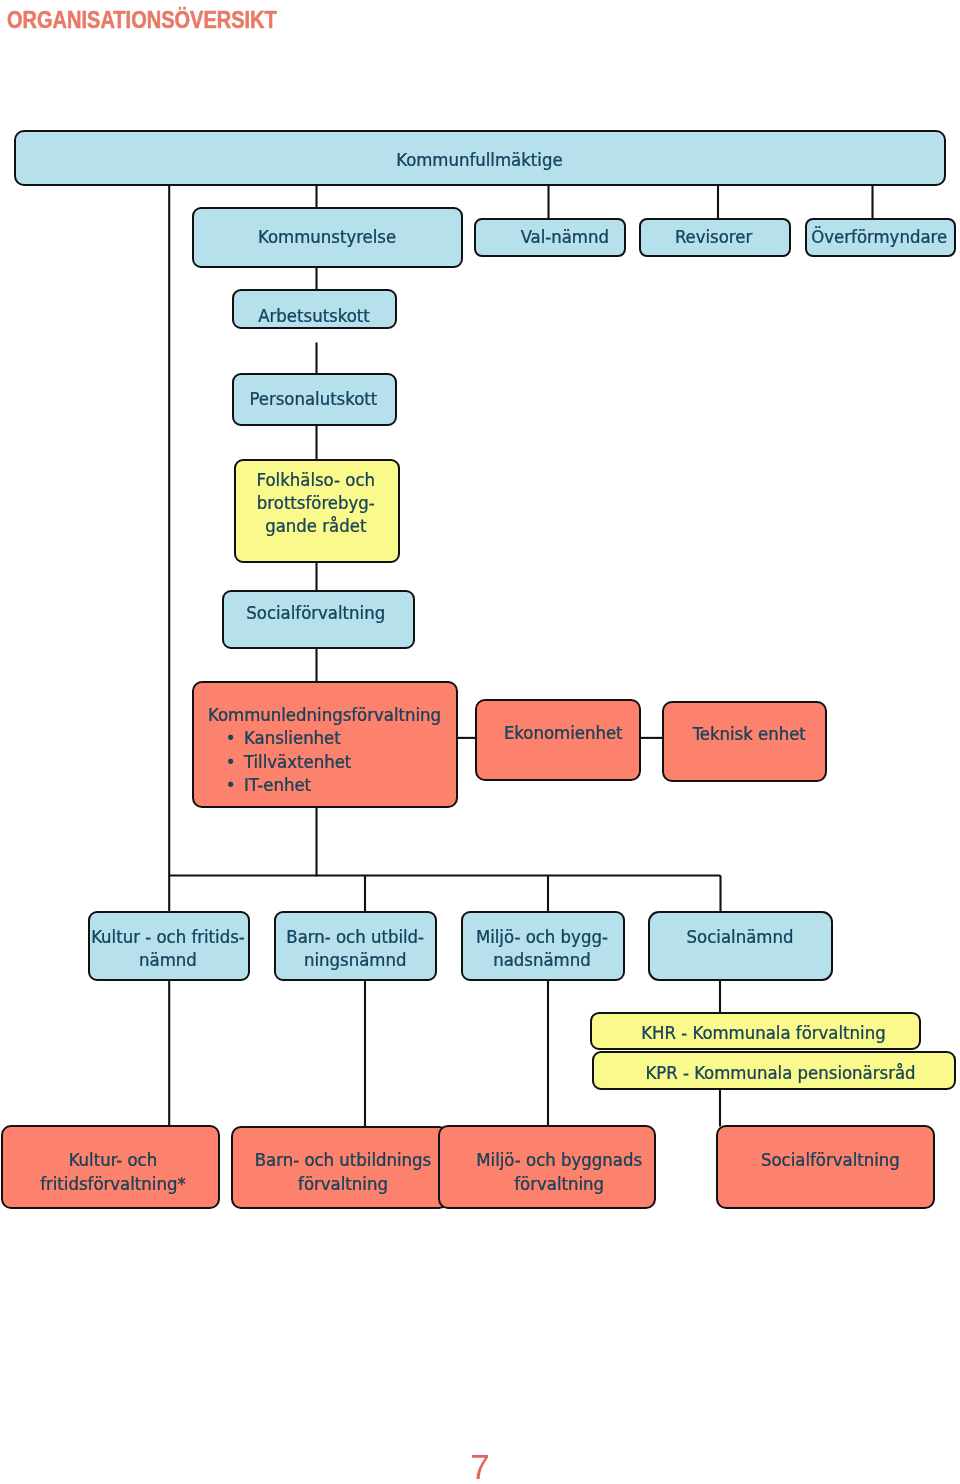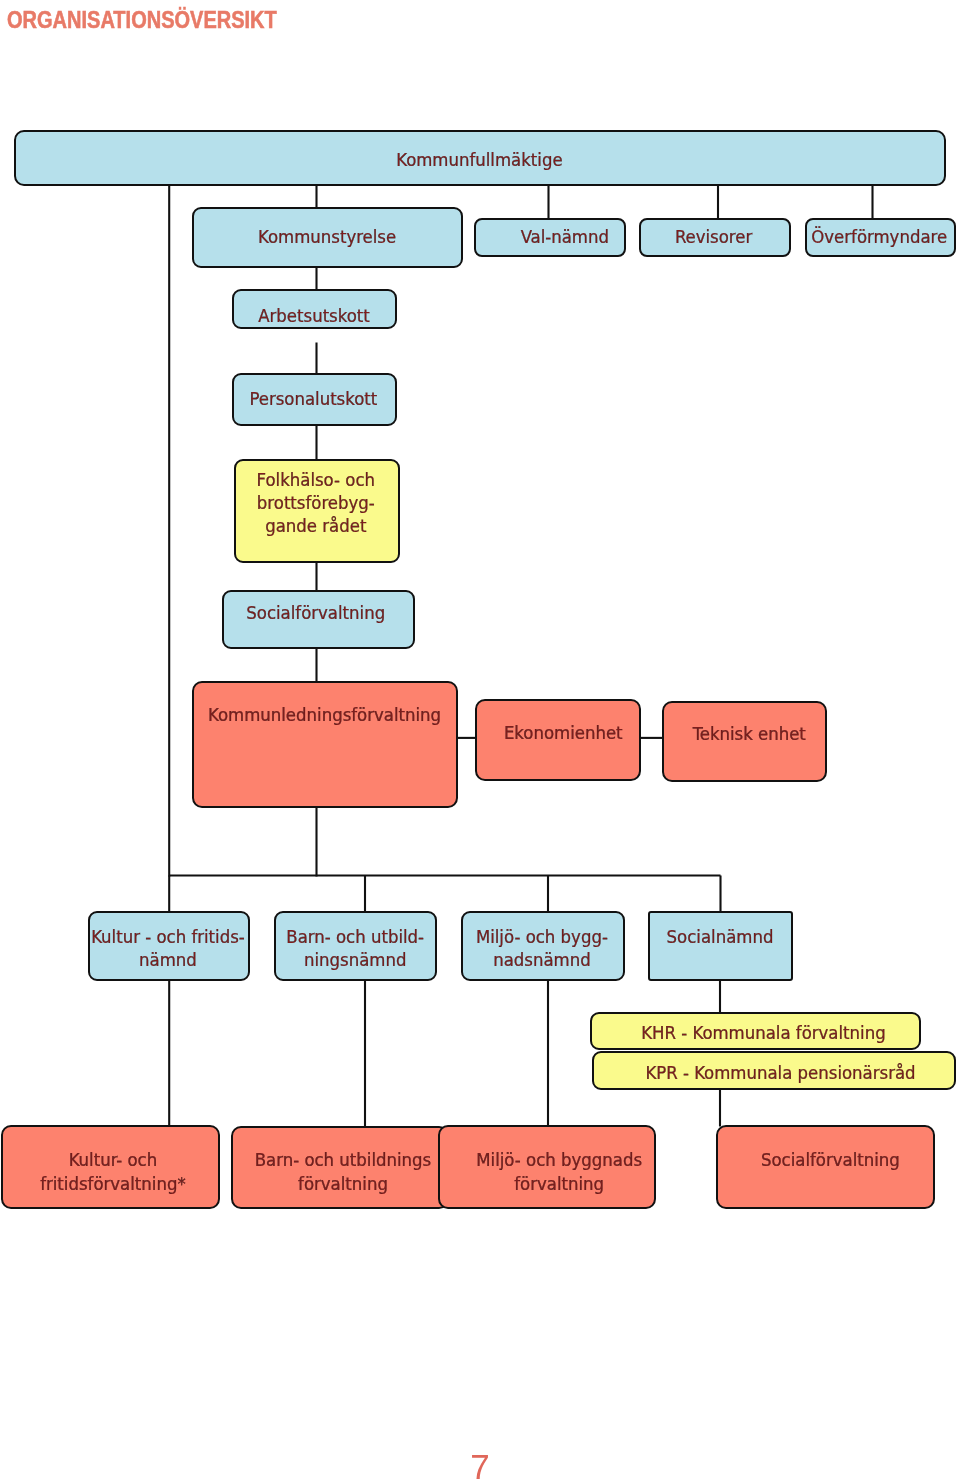--- a/index.html
+++ b/index.html
@@ -57,21 +57,21 @@
   .node {
     position: absolute;
     box-sizing: border-box;
     border: 2.3px solid #111111;
   }
   .node-text {
     position: absolute;
     left: 0;
     width: 100%;
     text-align: center;
-    color: #7f1d1d;
+    color: #0c4a6e;
     line-height: 23.3px;
     font-size: 18.4px;
     -webkit-text-stroke: 0.22px #111111;
   }
   .node-line { white-space: nowrap; }
   .node-text.lefty { text-align: left; }
   .bullets { margin: 0; padding: 0; list-style: none; }
   .bullets li { white-space: nowrap; text-align: left; }
   .bullets li > .dot { display: inline-block; width: 18.3px; text-align: left; }
 </style>
@@ -149,20 +149,25 @@
         </div>
       </div>
       <div class="node" style="left: 222px; top: 589.6px; width: 193px; height: 59.2px; border-radius: 9px; background: rgb(182, 224, 235);">
         <div class="node-text" style="top: 9.4px; left: -2.8px;">
           <div class="node-line">Socialförvaltning</div>
         </div>
       </div>
       <div class="node" style="left: 192px; top: 681.4px; width: 266px; height: 126.7px; border-radius: 10px; background: rgb(253, 130, 110);">
         <div class="node-text lefty" style="top: 19.6px; left: 14px; width: auto;">
           <div class="node-line">Kommunledningsförvaltning</div>
+          <ul class="bullets" style="margin-left: 17.7px;">
+            <li><span class="dot">•</span><span>Kanslienhet</span></li>
+            <li><span class="dot">•</span><span>Tillväxtenhet</span></li>
+            <li><span class="dot">•</span><span>IT-enhet</span></li>
+          </ul>
         </div>
       </div>
       <div class="node" style="left: 475.1px; top: 699.4px; width: 165.5px; height: 81.4px; border-radius: 10px; background: rgb(253, 130, 110);">
         <div class="node-text" style="top: 19.8px; left: 5.4px;">
           <div class="node-line">Ekonomienhet</div>
         </div>
       </div>
       <div class="node" style="left: 662.3px; top: 700.5px; width: 165px; height: 81.1px; border-radius: 10px; background: rgb(253, 130, 110);">
         <div class="node-text" style="top: 19.1px; left: 4.5px;">
           <div class="node-line">Teknisk enhet</div>
@@ -179,21 +184,21 @@
           <div class="node-line">Barn- och utbild-</div>
           <div class="node-line">ningsnämnd</div>
         </div>
       </div>
       <div class="node" style="left: 461.4px; top: 911.4px; width: 163.4px; height: 70px; border-radius: 9px; background: rgb(182, 224, 235);">
         <div class="node-text" style="top: 11.4px; left: -1.2px;">
           <div class="node-line">Miljö- och bygg-</div>
           <div class="node-line">nadsnämnd</div>
         </div>
       </div>
-      <div class="node" style="left: 648.2px; top: 911.4px; width: 145px; height: 70px; border-radius: 3px; background: rgb(182, 224, 235);">
+      <div class="node" style="left: 648.2px; top: 911.4px; width: 185px; height: 70px; border-radius: 11px; background: rgb(182, 224, 235);">
         <div class="node-text" style="top: 11.4px; left: -0.7px;">
           <div class="node-line">Socialnämnd</div>
         </div>
       </div>
       <div class="node" style="left: 590px; top: 1011.7px; width: 330.5px; height: 38.7px; border-radius: 9px; background: rgb(250, 250, 140);">
         <div class="node-text" style="top: 7.4px; left: 8.2px;">
           <div class="node-line">KHR - Kommunala förvaltning</div>
         </div>
       </div>
       <div class="node" style="left: 592px; top: 1050.6px; width: 364px; height: 39.8px; border-radius: 9px; background: rgb(250, 250, 140);">

